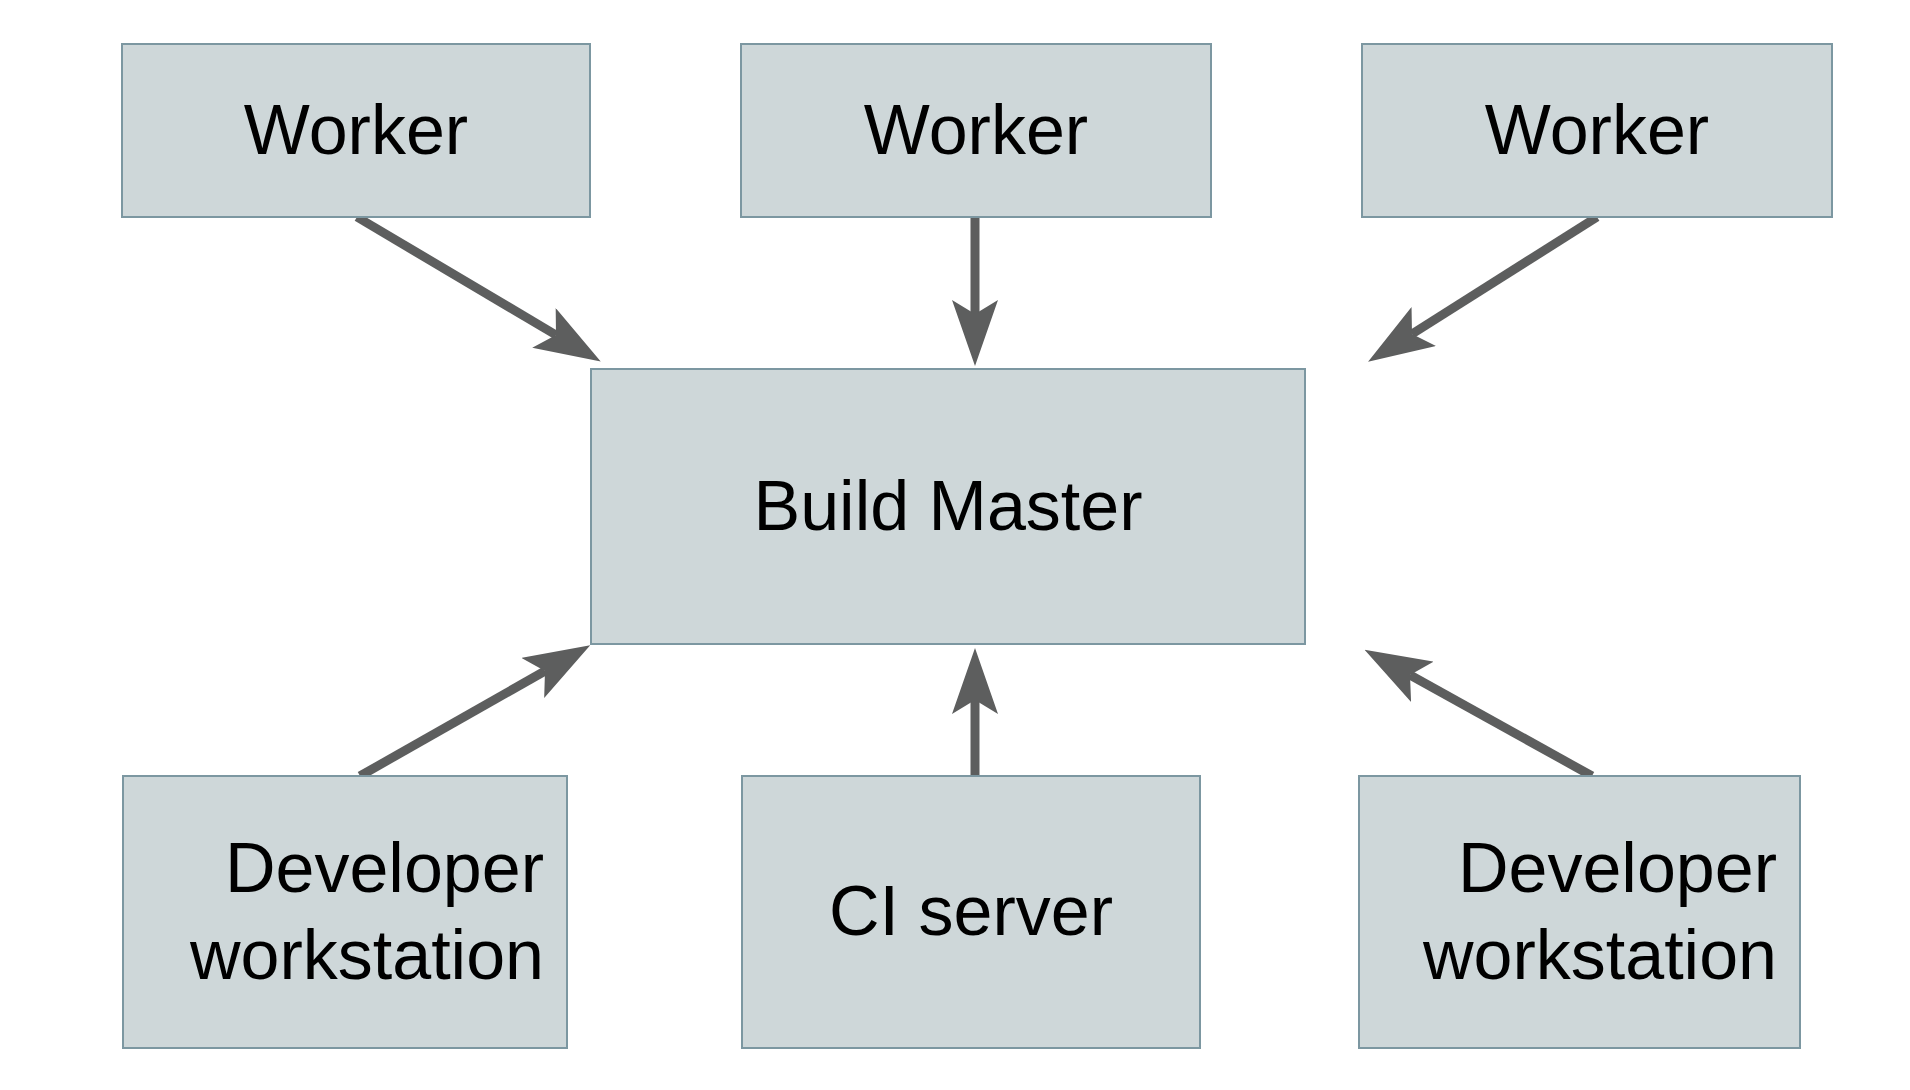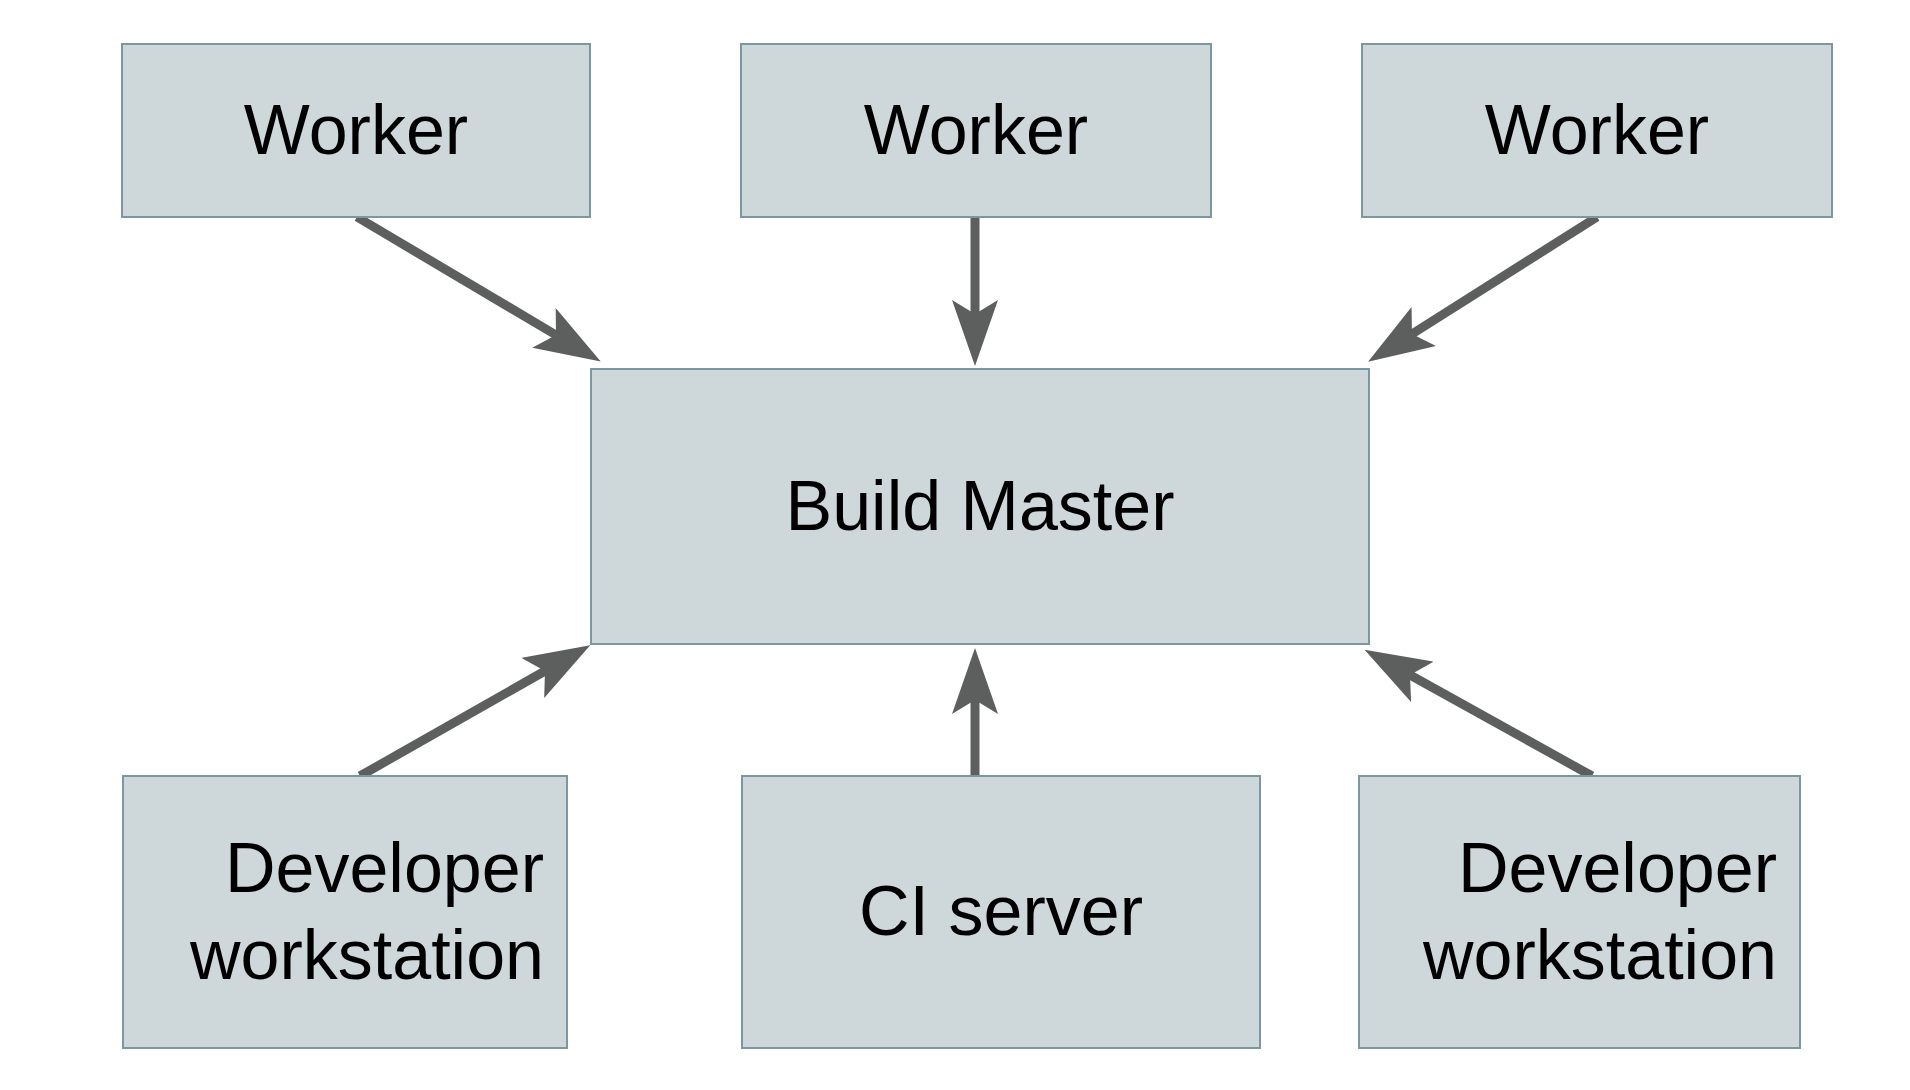--- a/index.html
+++ b/index.html
@@ -25,24 +25,24 @@
     font-size:70px;
     line-height:1.25;
     letter-spacing:0px;
   }
   .node .lbl{display:block;padding:0 22px;}
   
   #n-worker-1{left:121px;top:43px;width:470px;height:175px;}
   #n-worker-2{left:740px;top:43px;width:472px;height:175px;}
   #n-worker-3{left:1361px;top:43px;width:472px;height:175px;}
   
-  #n-build-master{left:590px;top:368px;width:780px;height:277px;}
+  #n-build-master{left:590px;top:368px;width:716px;height:277px;}
   
   #n-devws-1{left:122px;top:775px;width:446px;height:274px;}
-  #n-ci-server{left:741px;top:775px;width:520px;height:274px;}
+  #n-ci-server{left:741px;top:775px;width:460px;height:274px;}
   #n-devws-2{left:1358px;top:775px;width:443px;height:274px;}
 </style>
 </head>
 <body>
 
 <div class="canvas">
 
   <svg class="edges" width="1910" height="1090" viewBox="0 0 1910 1090" xmlns="http://www.w3.org/2000/svg">
     <defs>
       <marker id="arrowhead" markerUnits="userSpaceOnUse" markerWidth="66" markerHeight="46" viewBox="0 0 66 46" refX="14" refY="23" orient="auto">

